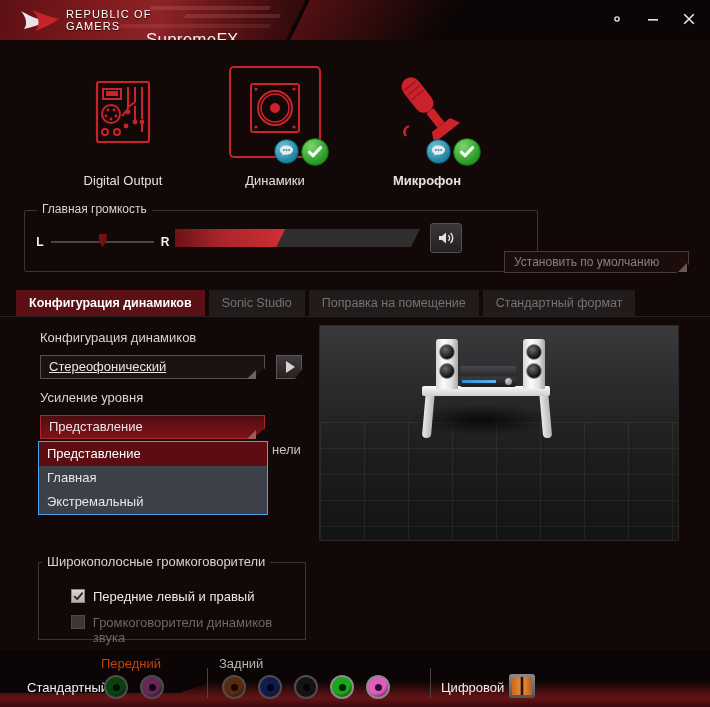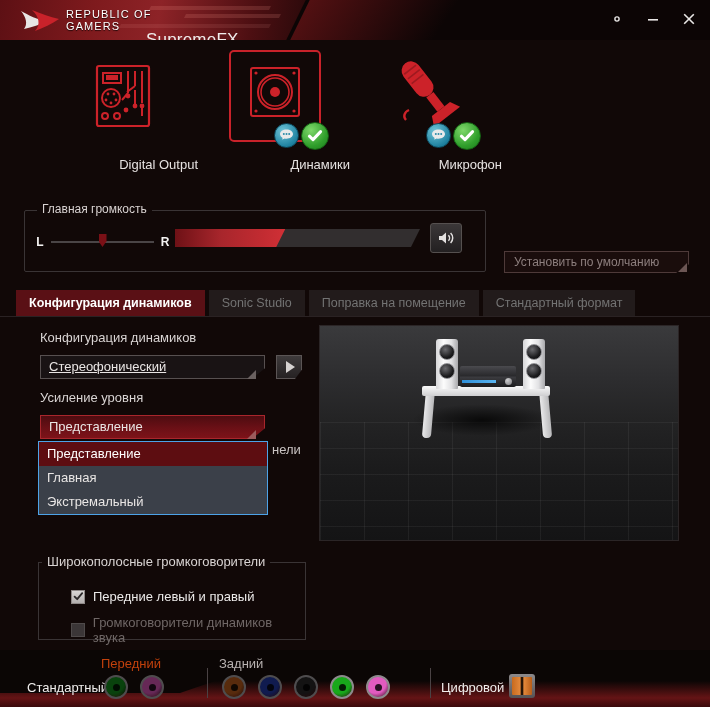--- a/index.html
+++ b/index.html
@@ -71,27 +71,27 @@
     display: flex; align-items: center; justify-content: center;
     color: #e9e7e6; cursor: pointer;
   }
 
   
   .devices {
     position: absolute; top: 44px; left: 0;
     width: 710px; height: 140px;
   }
   .device {
-    position: absolute; top: 0;
+    position: absolute; top: 16px;
     width: 150px; height: 140px;
-    text-align: right;
+    text-align: center;
   }
   .dev-digital  { left: 48px; }
   .dev-speaker  { left: 200px; }
-  .dev-mic      { left: 352px; }
+  .dev-mic      { left: 352px; font-weight: bold; }
   .dev-iconbox {
     position: relative; margin: 4px auto 0;
     width: 96px; height: 96px;
   }
   .dev-sel {
     position: absolute; left: 50%; top: 2px;
     margin-left: -46px;
     width: 92px; height: 92px;
     border: 2px solid #c8222a;
     border-radius: 5px;
@@ -112,21 +112,21 @@
   .badge-check {
     width: 28px; height: 28px; right: -6px; bottom: -6px;
     background: radial-gradient(circle at 35% 28%, #7ed86a, #2f9e2b 62%, #1d7a1c);
     border: 1px solid #156313;
     display: flex; align-items: center; justify-content: center;
   }
 
   
   .vol-group {
     position: absolute; left: 24px; top: 210px;
-    width: 462px; height: 62px;
+    width: 514px; height: 62px;
     border: 1px solid #3a3435;
     border-radius: 2px;
   }
   .vol-group-title {
     position: absolute; left: 12px; top: -9px;
     padding: 0 5px; background: #110807;
     color: #d8d2d1; font-size: 12px;
   }
   .bal-wrap {
     position: absolute; left: 10px; top: 18px;
@@ -283,21 +283,21 @@
     border: 1px solid #3a3435;
   }
   .fr-title {
     position: absolute; left: 3px; top: -9px;
     padding: 0 5px; background: #110807;
     color: #d9d4d3; font-size: 13px;
     white-space: nowrap;
   }
   .cb-row {
     position: absolute; left: 12px;
-    display: flex; align-items: center; gap: 8px; padding-left: 20px;
+    display: flex; gap: 8px; padding-left: 20px;
   }
   .cb-row.r1 { top: 26px; }
   .cb-row.r2 { top: 52px; }
   .cb-box {
     width: 14px; height: 14px;
     border: 1px solid #8e8887;
     background: linear-gradient(#d9d6d5, #b3afae);
     display: flex; align-items: center; justify-content: center;
     cursor: pointer;
   }

